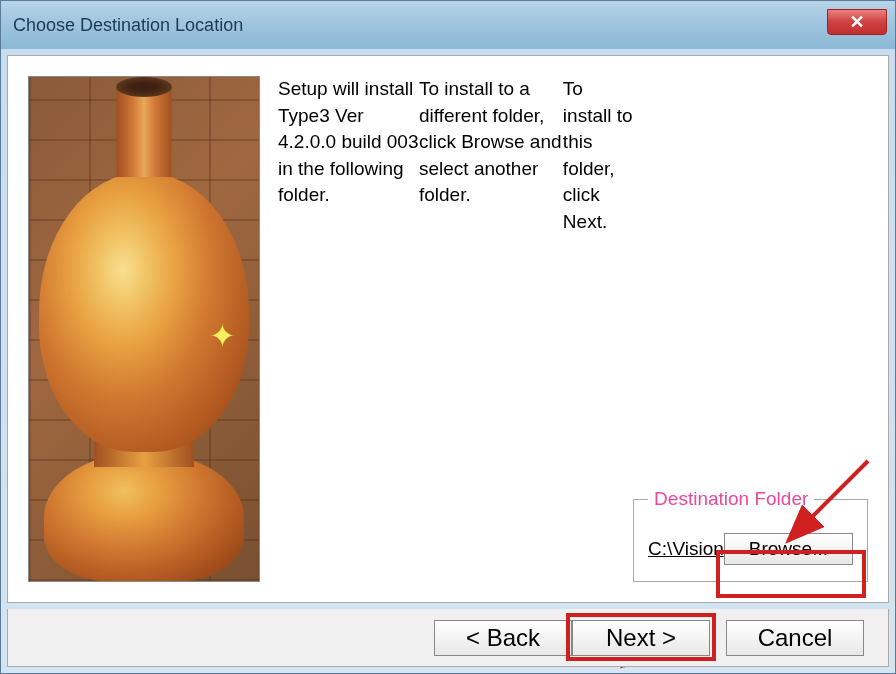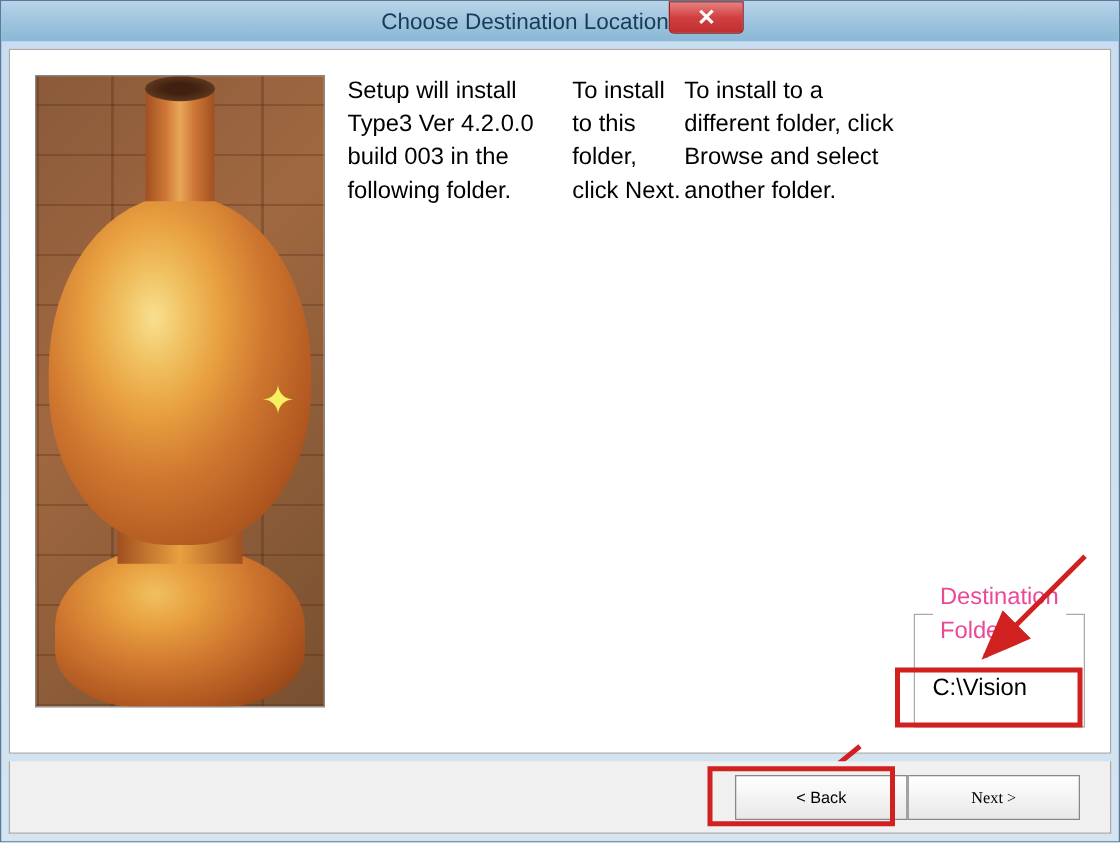--- a/index.html
+++ b/index.html
@@ -19,25 +19,25 @@
     .window {
       width: 896px;
       height: 674px;
       background: linear-gradient(to bottom, #c8dcf0 0%, #d4e4f0 100%);
       border: 1px solid #5a7a9a;
       display: flex;
       flex-direction: column;
     }
     
     .titlebar {
-      height: 32px;
+      height: 48px;
       background: linear-gradient(to bottom, #b8d4e8 0%, #9ec4de 50%, #8ab8d6 100%);
       display: flex;
       align-items: center;
-      justify-content: center;
+      justify-content: space-between;
       padding: 0 0 0 12px;
       color: #1a3a5a;
       font-size: 18px;
     }
     
     .close-btn {
       width: 60px;
       height: 26px;
       background: linear-gradient(to bottom, #e88080 0%, #d04040 50%, #c03030 100%);
       border: 1px solid #a02020;
@@ -164,20 +164,21 @@
     
     .dest-content {
       display: flex;
       justify-content: space-between;
       align-items: center;
       margin-top: 8px;
     }
     
     .path-text {
       font-size: 19px;
+      text-decoration: underline;
     }
     
     .browse-btn {
       padding: 4px 24px;
       font-size: 19px;
       background: linear-gradient(to bottom, #ffffff 0%, #e8e8e8 100%);
       border: 1px solid #888;
       cursor: pointer;
       position: relative;
     }
@@ -192,21 +193,21 @@
       justify-content: flex-end;
       align-items: center;
       gap: 16px;
       padding-right: 24px;
       position: relative;
     }
     
     .wiz-btn {
       width: 138px;
       height: 36px;
-      font-size: 13px;
+      font-size: 24px;
       background: linear-gradient(to bottom, #ffffff 0%, #e8e8e8 100%);
       border: 1px solid #888;
       cursor: pointer;
     }
     
     .arrow {
       position: absolute;
       pointer-events: none;
     }
     
@@ -239,27 +240,28 @@
       <div class="vase vase-base"></div>
       <div class="vase vase-waist"></div>
       <div class="vase vase-body"></div>
       <div class="vase vase-neck"></div>
       <div class="vase vase-opening"></div>
       <div class="butterfly">✦</div>
     </div>
 
     <div class="text-area">
       <p class="para">Setup will install Type3 Ver 4.2.0.0 build 003 in the following folder.</p>
+      <p class="para">To install to a different folder, click Browse and select another folder.</p>
       <p class="para">To install to this folder, click Next.</p>
-      <p class="para">To install to a different folder, click Browse and select another folder.</p>
 
       <fieldset class="dest-fieldset">
         <legend>Destination Folder</legend>
         <div class="dest-content">
           <span class="path-text">C:\Vision</span>
+          <button class="browse-btn">Browse...</button>
         </div>
       </fieldset>
     </div>
 
     <div class="highlight-box" style="top: 494px; left: 708px; width: 150px; height: 48px;"></div>
 
     <div class="arrow" style="top: 400px; left: 760px;">
       <svg width="120" height="100">
         <defs>
           <marker id="arrowhead1" markerWidth="10" markerHeight="8" refX="9" refY="4" orient="auto">
@@ -278,18 +280,19 @@
           </marker>
         </defs>
         <line x1="80" y1="5" x2="15" y2="58" stroke="#d02020" stroke-width="4" marker-end="url(#arrowhead2)"></line>
       </svg>
     </div>
 
   </div>
 
   <div class="button-bar">
     <button class="wiz-btn">&lt; Back</button>
-    <button class="wiz-btn" style="margin-left:-16px;font-family:Liberation Serif, serif;">Next &gt;</button>
+    <button class="wiz-btn" style="margin-left:-16px;">Next &gt;</button>
+    <button class="wiz-btn">Cancel</button>
 
     <div class="highlight-box" style="top: 4px; left: 558px; width: 150px; height: 48px;"></div>
   </div>
 
 </div>
 
 </body></html>

